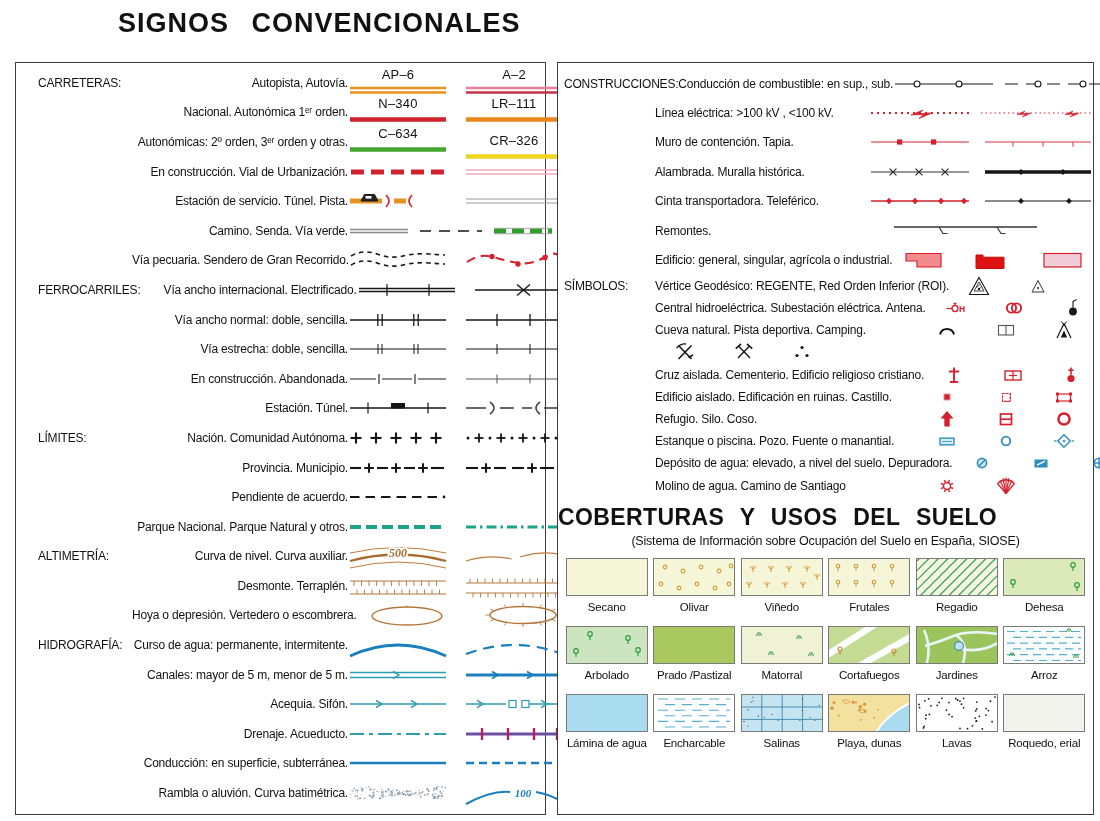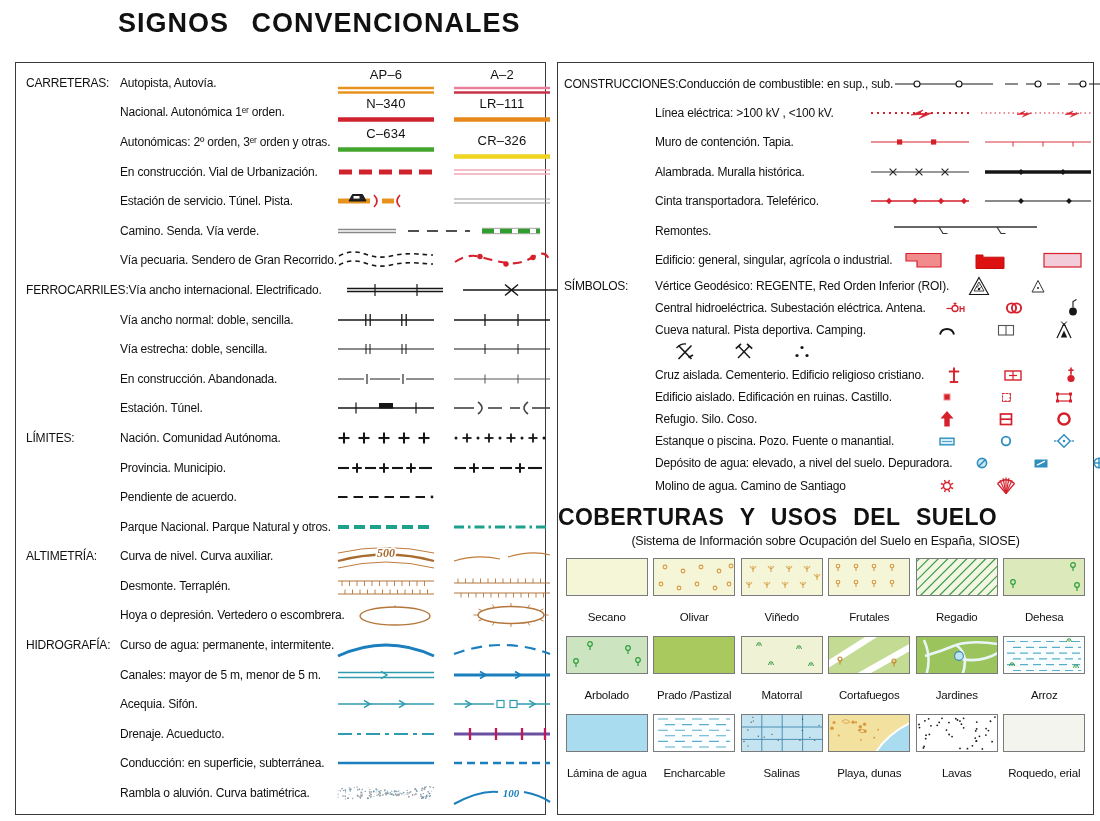--- a/index.html
+++ b/index.html
@@ -1,39 +1,39 @@
 <!DOCTYPE html>
 <html><head>
 <meta charset="utf-8">
 <style>
   html,body{margin:0;padding:0;background:#fff;}
   body{width:1100px;height:821px;position:relative;font-family:"Liberation Sans","DejaVu Sans",sans-serif;color:#111;overflow:hidden;}
   .main-title{position:absolute;left:118px;top:8px;font-size:27px;font-weight:700;letter-spacing:1px;word-spacing:14px;}
   .panel{position:absolute;top:62px;border:1.6px solid #3c3c3c;background:#fff;box-sizing:border-box;}
-  #panel-left{left:15px;width:531px;height:753px;padding:5px 0 0 4px;}
+  #panel-left{left:15px;width:531px;height:753px;padding:5px 0 0 16px;}
   #panel-right{left:557px;width:537px;height:753px;padding:6px 0 0 0;}
   .row{display:flex;align-items:center;}
   .l-row{height:29.6px;}
   .c-row{height:29.4px;}
   .s-row{height:22.2px;}
   .cat{flex:0 0 100px;padding-left:6px;font-size:12px;letter-spacing:-0.2px;box-sizing:border-box;white-space:nowrap;}
   .r-cat{flex:0 0 97px;}
   .lbl{font-size:12px;letter-spacing:-0.2px;white-space:nowrap;}
-  .l-lbl{flex:0 0 216px;}
+  .l-lbl{flex:0 0 216px;text-align:right;}
   .r-lbl{flex:1 1 auto;}
   .syms{flex:1 1 auto;display:flex;gap:16px;align-items:center;}
   .symcell{position:relative;display:flex;align-items:center;}
   .roadname{position:absolute;left:0;top:-1px;width:100%;text-align:center;font-size:13px;letter-spacing:0.2px;}
   .rsym{flex:0 0 224px;}
   .glyphs{flex:0 0 176px;display:grid;grid-template-columns:59px 59px 58px;justify-items:center;align-items:center;}
   .lu-title{text-align:left;font-size:23px;font-weight:700;letter-spacing:0.4px;word-spacing:9px;margin-top:7px;}
   .lu-sub{text-align:center;font-size:12.5px;letter-spacing:-0.2px;margin-top:3px;}
   .lu-grid{display:grid;grid-template-columns:repeat(6,1fr);column-gap:4px;row-gap:13px;padding:10px 7px 0 7px;}
   .lu-cell{text-align:center;}
-  .lu-label{font-size:11.5px;letter-spacing:-0.2px;margin-top:11px;white-space:nowrap;}
+  .lu-label{font-size:11.5px;letter-spacing:-0.2px;margin-top:1px;white-space:nowrap;}
   svg{display:block;}
 </style>
 </head>
 <body>
 
 <div class="main-title">SIGNOS CONVENCIONALES</div>
 <div id="panel-left" class="panel">
     <div class="row l-row">
       <div class="cat">CARRETERAS:</div>
       <div class="lbl l-lbl">Autopista, Autovía.</div>

